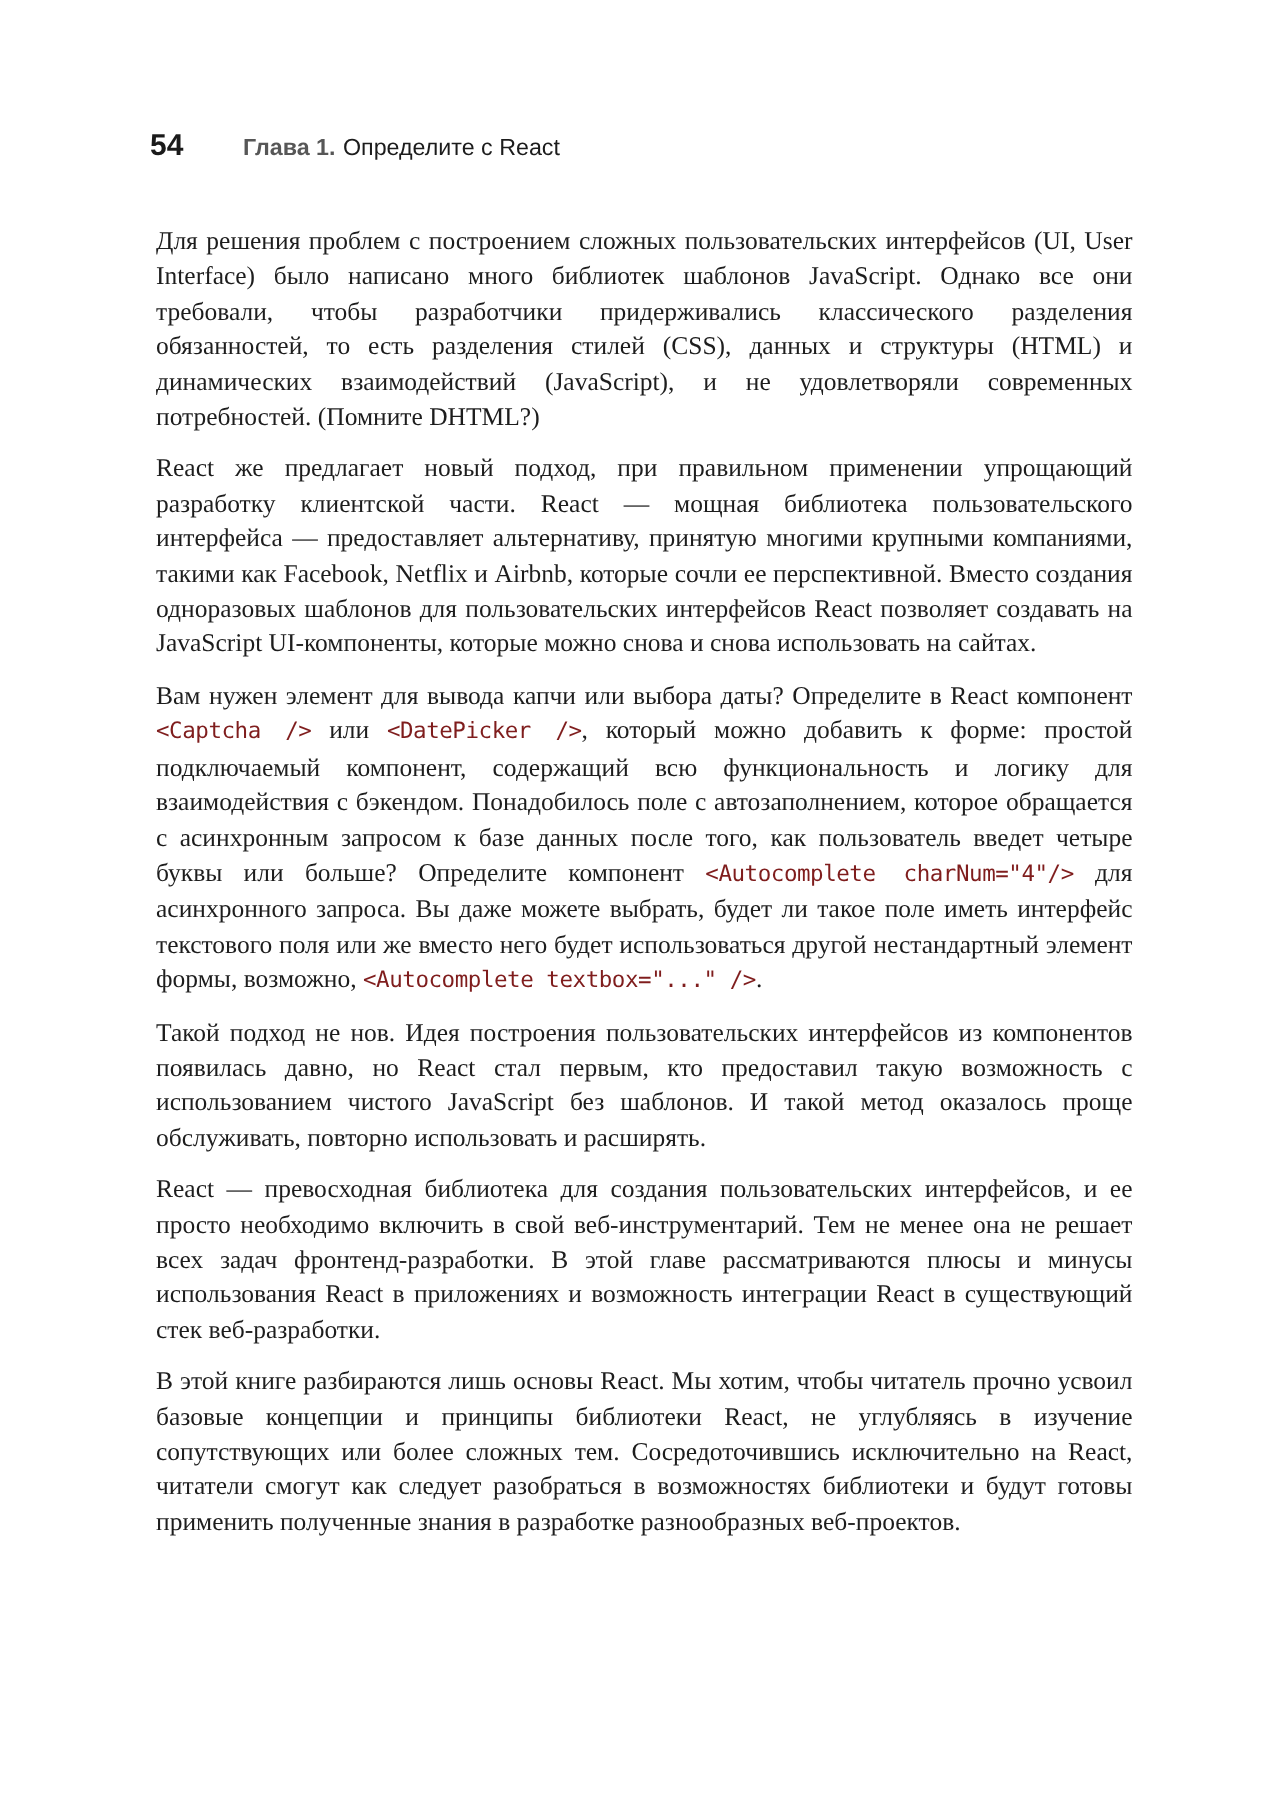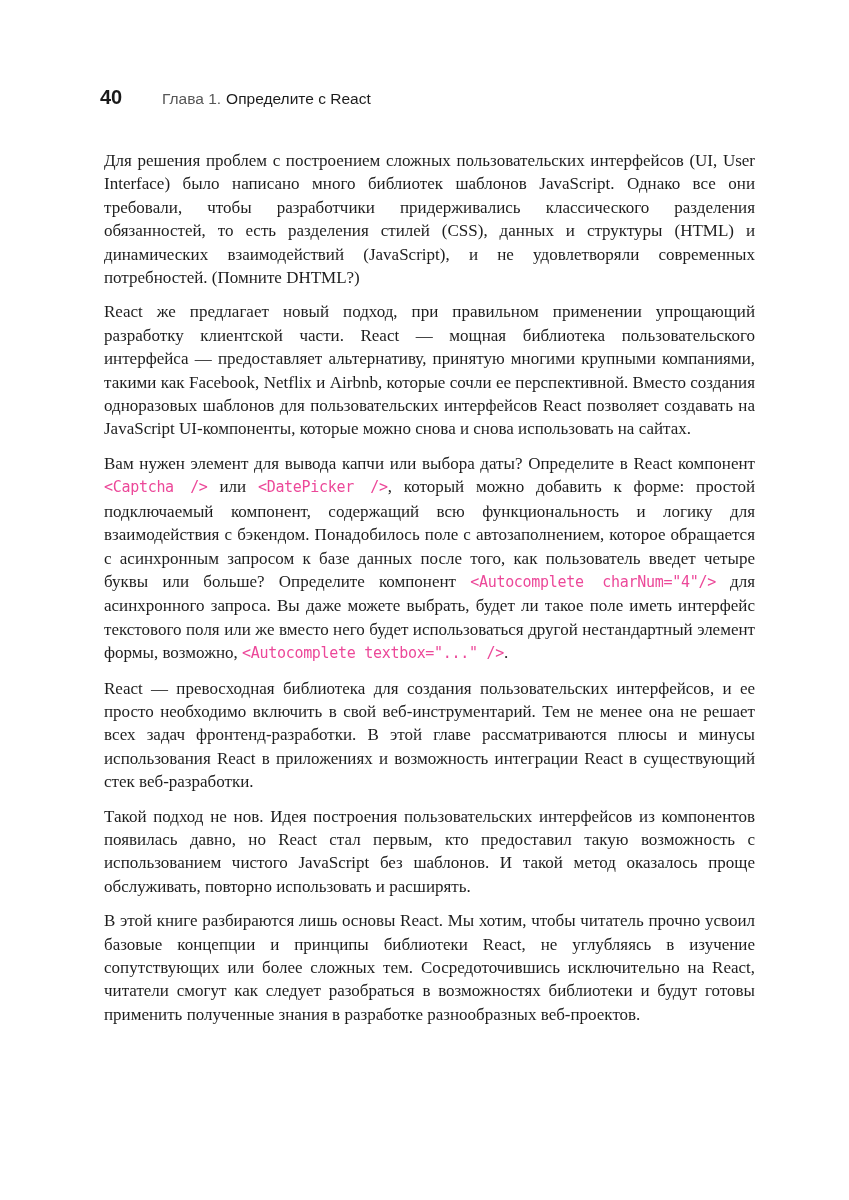--- a/index.html
+++ b/index.html
@@ -22,21 +22,21 @@
   }
   .page-number {
     font-size: 20px;
     font-weight: 700;
     color: #1a1a1a;
     width: 62px;
     flex: 0 0 62px;
   }
   .chapter-label {
     font-size: 15.5px;
-    font-weight: 400;
+    font-weight: 700;
     color: #575757;
   }
   .chapter-title {
     font-size: 15.5px;
     font-weight: 400;
     color: #1c1c1c;
     padding-left: 5px;
   }
   
   .body-text {
@@ -47,42 +47,42 @@
     text-align: justify;
     hyphens: auto;
     -webkit-hyphens: auto;
   }
   .body-text p { margin: 0 0 11px 4px; }
   .body-text p:last-child { margin-bottom: 0; }
   code.inline-code {
     font-family: "DejaVu Sans Mono", "Liberation Mono", monospace;
     font-size: 15px;
     letter-spacing: -0.3px;
-    color: #ec4899;
+    color: #7f1d1d;
     white-space: nowrap;
   }
 </style>
 </head>
 <body>
 
 <div class="page">
 
   <div class="running-head">
-    <span class="page-number">40</span>
+    <span class="page-number">54</span>
     <span class="chapter-label">Глава 1.</span>
     <span class="chapter-title">Определите с React</span>
   </div>
 
   <div class="body-text">
     <p><span>Для решения проблем с построением сложных пользовательских интерфейсов (UI, User Interface) было написано много библиотек шаблонов JavaScript. Однако все они требовали, чтобы разработчики придерживались классического разделения обязанностей, то есть разделения стилей (CSS), данных и структуры (HTML) и динамических взаимодействий (JavaScript), и не удовлетворяли современных потребностей. (Помните DHTML?)</span></p>
 
     <p><span>React же предлагает новый подход, при правильном применении упрощающий разработку клиентской части. React — мощная библиотека пользовательского интерфейса — предоставляет альтернативу, принятую многими крупными компаниями, такими как Facebook, Netflix и Airbnb, которые сочли ее перспективной. Вместо создания одноразовых шаблонов для пользовательских интерфейсов React позволяет создавать на JavaScript UI-компоненты, которые можно снова и снова использовать на сайтах.</span></p>
 
     <p><span>Вам нужен элемент для вывода капчи или выбора даты? Определите в React компонент </span><code class="inline-code">&lt;Captcha /&gt;</code><span> или </span><code class="inline-code">&lt;DatePicker /&gt;</code><span>, который можно добавить к форме: простой подключаемый компонент, содержащий всю функциональность и логику для взаимодействия с бэкендом. Понадобилось поле с автозаполнением, которое обращается с асинхронным запросом к базе данных после того, как пользователь введет четыре буквы или больше? Определите компонент </span><code class="inline-code">&lt;Autocomplete charNum="4"/&gt;</code><span> для асинхронного запроса. Вы даже можете выбрать, будет ли такое поле иметь интерфейс текстового поля или же вместо него будет использоваться другой нестандартный элемент формы, возможно, </span><code class="inline-code">&lt;Autocomplete textbox="..." /&gt;</code><span>.</span></p>
 
+    <p><span>Такой подход не нов. Идея построения пользовательских интерфейсов из компонентов появилась давно, но React стал первым, кто предоставил такую возможность с использованием чистого JavaScript без шаблонов. И такой метод оказалось проще обслуживать, повторно использовать и расширять.</span></p>
+
     <p><span>React — превосходная библиотека для создания пользовательских интерфейсов, и ее просто необходимо включить в свой веб-инструментарий. Тем не менее она не решает всех задач фронтенд-разработки. В этой главе рассматриваются плюсы и минусы использования React в приложениях и возможность интеграции React в существующий стек веб-разработки.</span></p>
-
-    <p><span>Такой подход не нов. Идея построения пользовательских интерфейсов из компонентов появилась давно, но React стал первым, кто предоставил такую возможность с использованием чистого JavaScript без шаблонов. И такой метод оказалось проще обслуживать, повторно использовать и расширять.</span></p>
 
     <p><span>В этой книге разбираются лишь основы React. Мы хотим, чтобы читатель прочно усвоил базовые концепции и принципы библиотеки React, не углубляясь в изучение сопутствующих или более сложных тем. Сосредоточившись исключительно на React, читатели смогут как следует разобраться в возможностях библиотеки и будут готовы применить полученные знания в разработке разнообразных веб-проектов.</span></p>
   </div>
 
 </div>
 
 </body></html>

